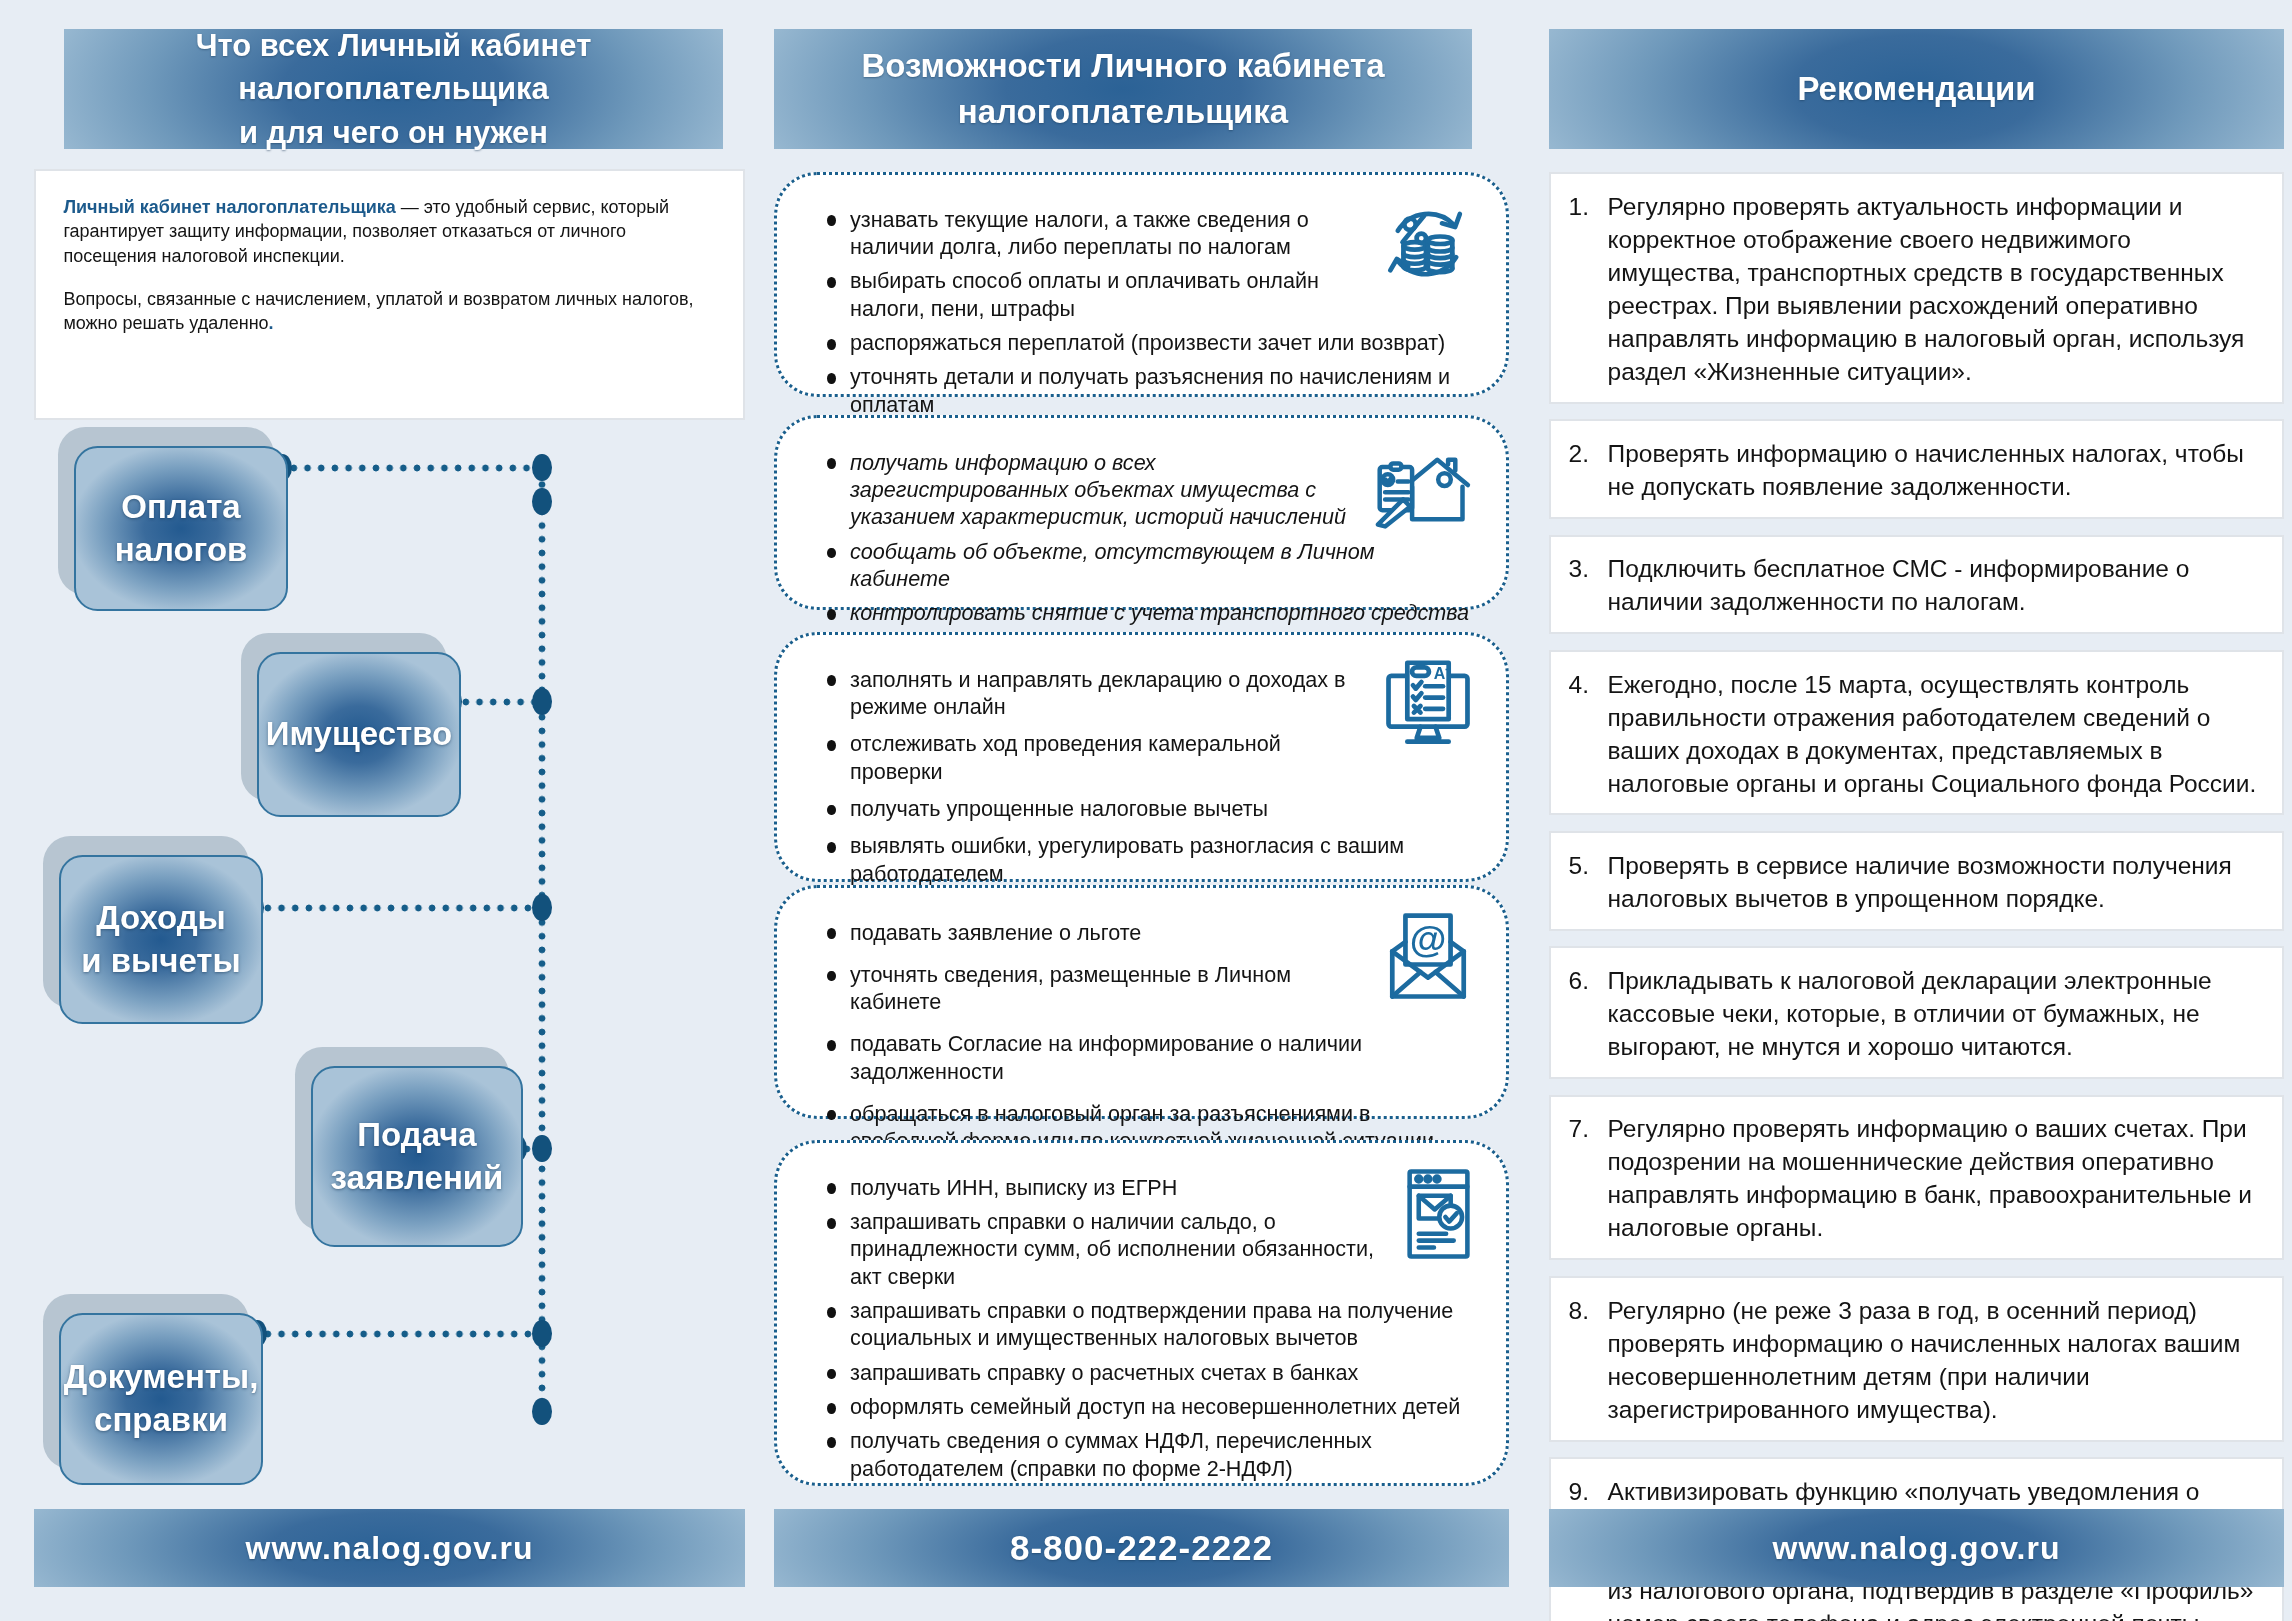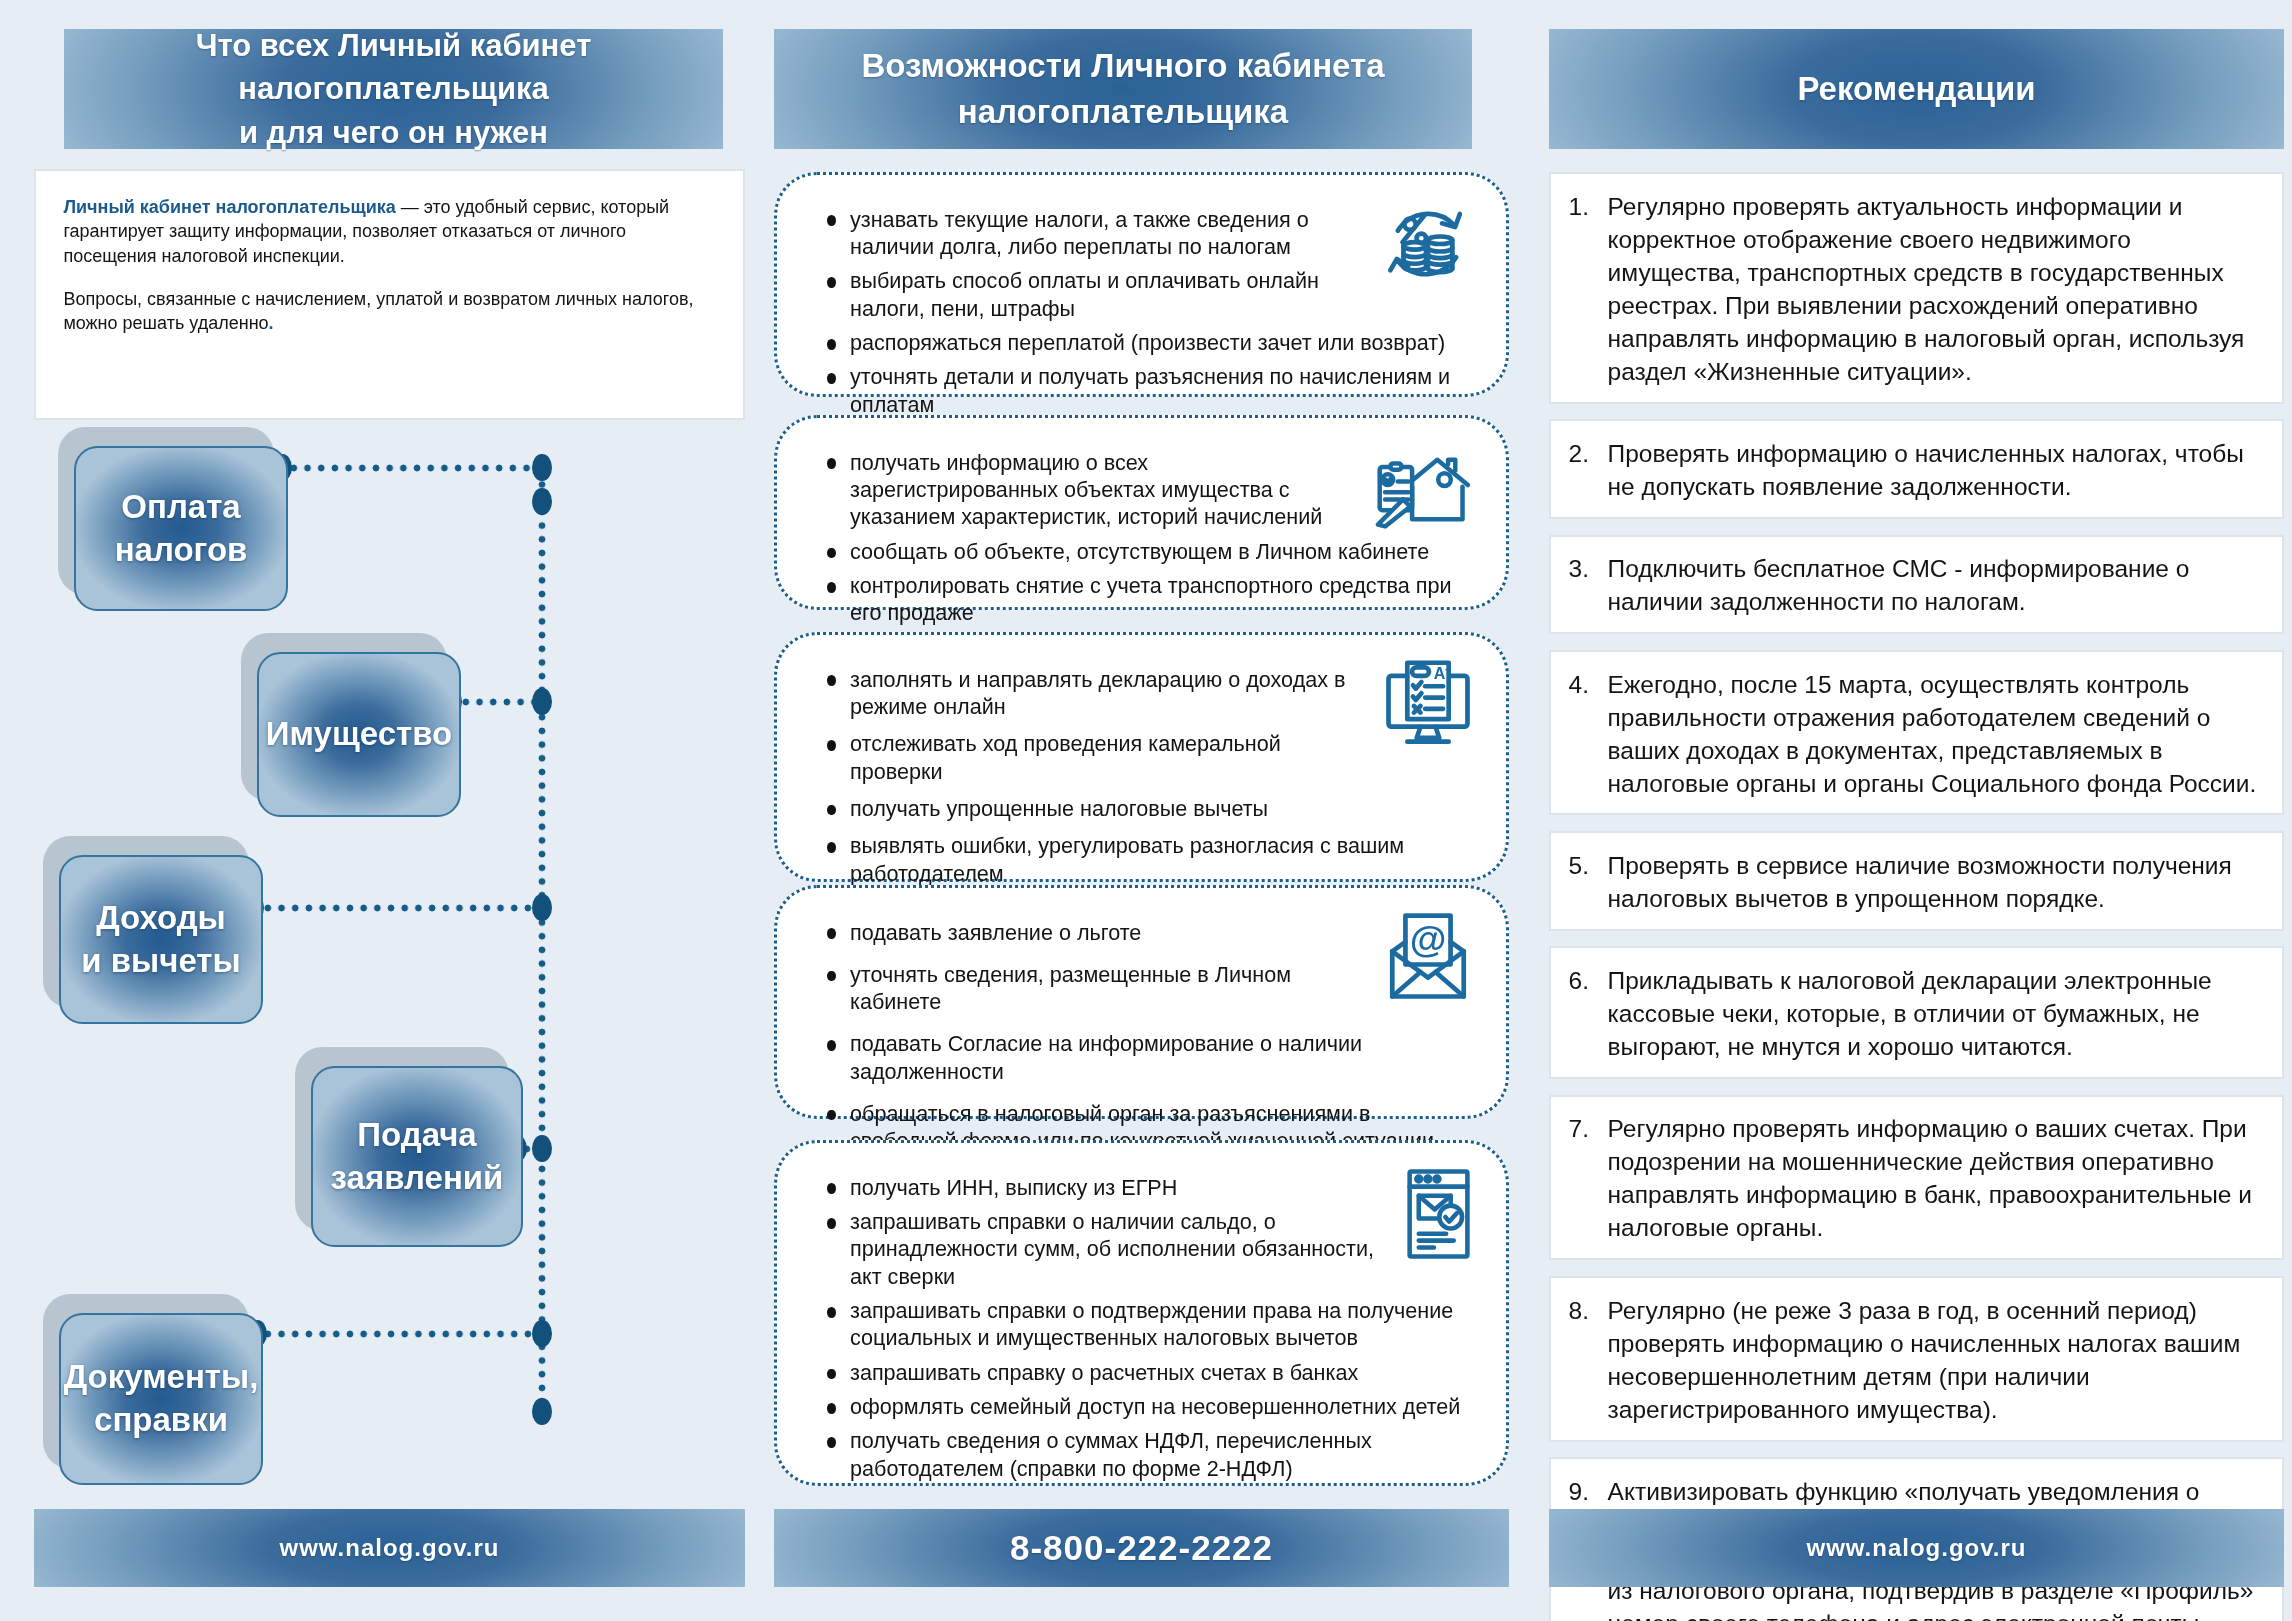--- a/index.html
+++ b/index.html
@@ -14,21 +14,21 @@
     position:absolute;display:flex;align-items:center;justify-content:center;
     text-align:center;color:#fff;font-weight:bold;
     background:radial-gradient(ellipse 60% 160% at 50% 50%,
       #2b6296 0%, #3a6b9c 28%, #6f99bb 62%, #96b7d0 88%, #a3c0d5 100%);
     text-shadow:0 1px 2px rgba(20,50,80,.45);
   }
   .hdr{top:29px;height:120px;font-size:33px;line-height:1.4;}
   .hdr-left{left:64px;width:659px;font-size:31px;}
   .hdr-mid{left:774px;width:698px;justify-content:flex-end;}
   .hdr-right{left:1549px;width:735px;}
-  .ftr{top:1509px;height:78px;font-size:24px;letter-spacing:1px;}
+  .ftr{top:1509px;height:78px;font-size:32px;letter-spacing:1px;}
   .ftr-left{left:34px;width:711px;}
   .ftr-mid{left:774px;width:735px;font-size:35px;}
   .ftr-right{left:1549px;width:735px;}
   
   .def-box{
     position:absolute;left:34px;top:169px;width:711px;height:251px;
     background:#fff;border:2px solid #dfe3e8;box-sizing:border-box;
     padding:23.5px 27.4px;font-size:18px;line-height:1.38;
   }
   .def-box p{margin:0 0 17.6px 0;}
@@ -166,21 +166,21 @@
       </svg>
     </div>
     <ul>
       <li>узнавать текущие налоги, а также сведения о наличии долга, либо переплаты  по налогам</li>
       <li>выбирать способ оплаты и оплачивать онлайн налоги, пени, штрафы</li>
       <li>распоряжаться переплатой (произвести зачет или возврат)</li>
       <li>уточнять детали и получать разъяснения по  начислениям и оплатам</li>
     </ul>
   </div>
 
-  <div class="mbox" style="top:415px;height:195px;">
+  <div class="mbox" style="top:415px;height:195px;font-style:italic;">
     <div class="icon-wrap">
       <svg width="106" height="90" viewBox="0 0 110 100" fill="none" stroke="#1c6ba0" stroke-width="5" stroke-linecap="round" stroke-linejoin="round">
         <path d="M38 50 L72 22 L106 50"></path>
         <path d="M92 34 v-12 h-8 v5"></path>
         <path d="M44 52 V88 H100 V52"></path>
         <circle cx="80" cy="44" r="7"></circle>
         <rect x="8" y="30" width="36" height="48" rx="3" fill="#fff"></rect>
         <rect x="20" y="26" width="12" height="7" rx="3" fill="#fff"></rect>
         <circle cx="17" cy="44" r="6"></circle>
         <path d="M14.5 44 l2.5 3 l4.5 -5.5"></path>

